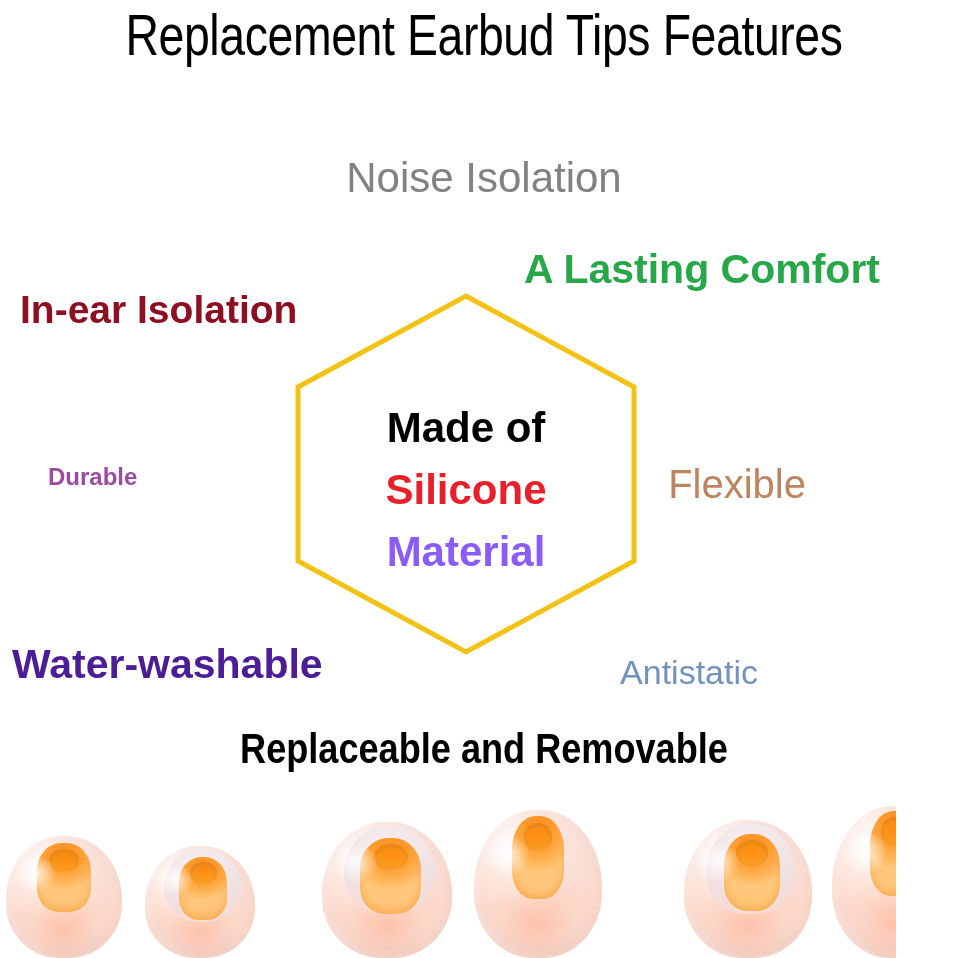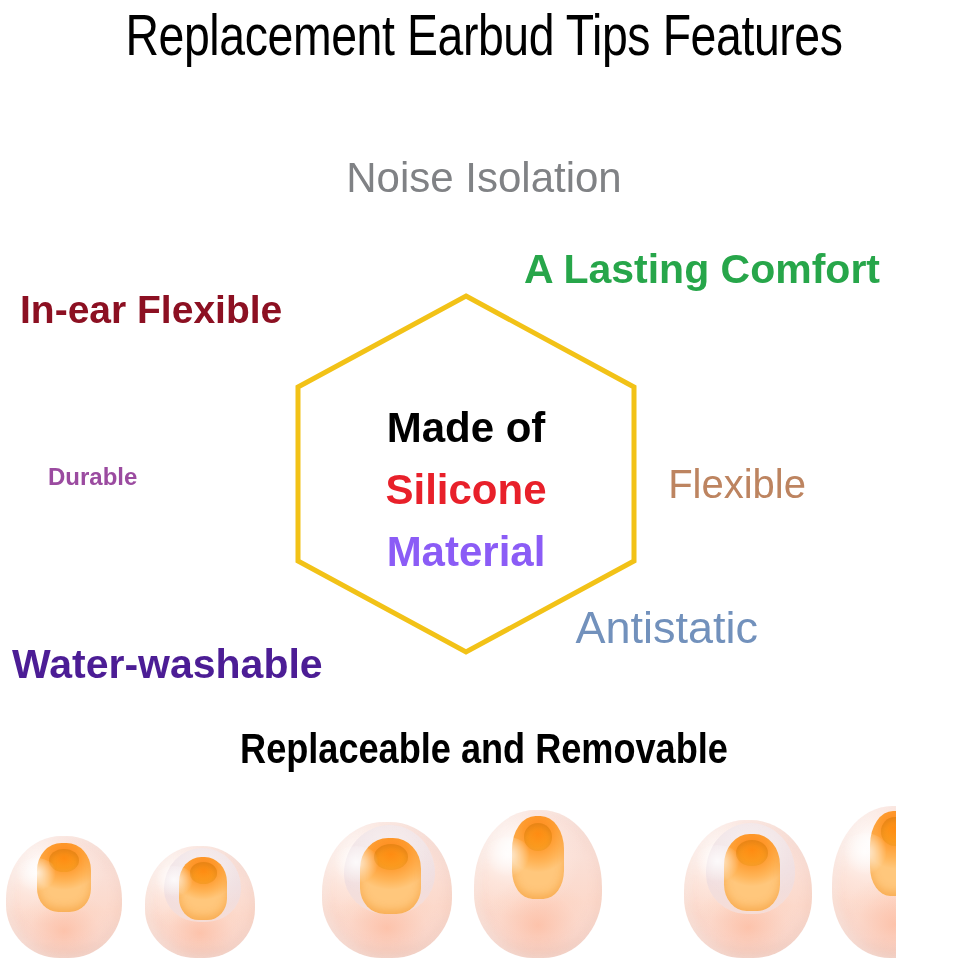--- a/index.html
+++ b/index.html
@@ -47,21 +47,21 @@
   .feature.f-noise     { left: 0;   top: 156px; width: 968px; text-align: center;
                          font-size: 42px; font-weight: 400; color: #808285; }
   .feature.f-comfort   { right: 16px; top: 248px; font-size: 41px;
                          font-weight: 700; color: #27A64A; }
   .feature.f-stability { left: 20px; top: 290px; font-size: 39px;
                          font-weight: 700; color: #8C1022; }
   .feature.f-durable   { left: 48px; top: 464px; font-size: 24px;
                          font-weight: 700; color: #9B4BA0; }
   .feature.f-flexible  { right: 90px; top: 463px; font-size: 40px;
                          font-weight: 400; color: #BD8460; }
-  .feature.f-antistatic{ right: 138px; top: 604px; font-size: 45px;
+  .feature.f-antistatic{ right: 138px; top: 655px; font-size: 34px;
                          font-weight: 400; color: #7291BC; }
   .feature.f-water     { left: 12px; top: 643px; font-size: 41px;
                          font-weight: 700; color: #27A9E1; }
   .feature.f-replaceable {
     left: 0; top: 727px; width: 968px; text-align: center;
     font-family: "Liberation Sans Narrow", "Liberation Sans", sans-serif;
     font-size: 42px; font-weight: 700; color: #000000;
     transform: scaleX(0.86); transform-origin: 50% 50%;
   }
 
@@ -147,21 +147,21 @@
 <body>
 
 <div id="canvas">
 
   <div class="page-title">Replacement Earbud Tips Features</div>
 
   <div class="feature f-noise" style="color: rgb(128, 130, 133);">Noise Isolation</div>
 
   <div class="feature f-comfort" style="color: rgb(39, 166, 74);">A Lasting Comfort</div>
 
-  <div class="feature f-stability" style="color: rgb(140, 16, 34);">In-ear Flexible</div>
+  <div class="feature f-stability" style="color: rgb(140, 16, 34);">In-ear Isolation</div>
 
   <div class="feature f-durable" style="color: rgb(155, 75, 160);">Durable</div>
 
   <div class="feature f-flexible" style="color: rgb(189, 132, 96);">Flexible</div>
 
   <div class="feature f-antistatic" style="color: rgb(114, 145, 188);">Antistatic</div>
 
   <div class="feature f-water" style="color: #4c1d95;">Water-washable</div>
 
   <div class="feature f-replaceable" style="color: rgb(0, 0, 0);">Replaceable and Removable</div>

